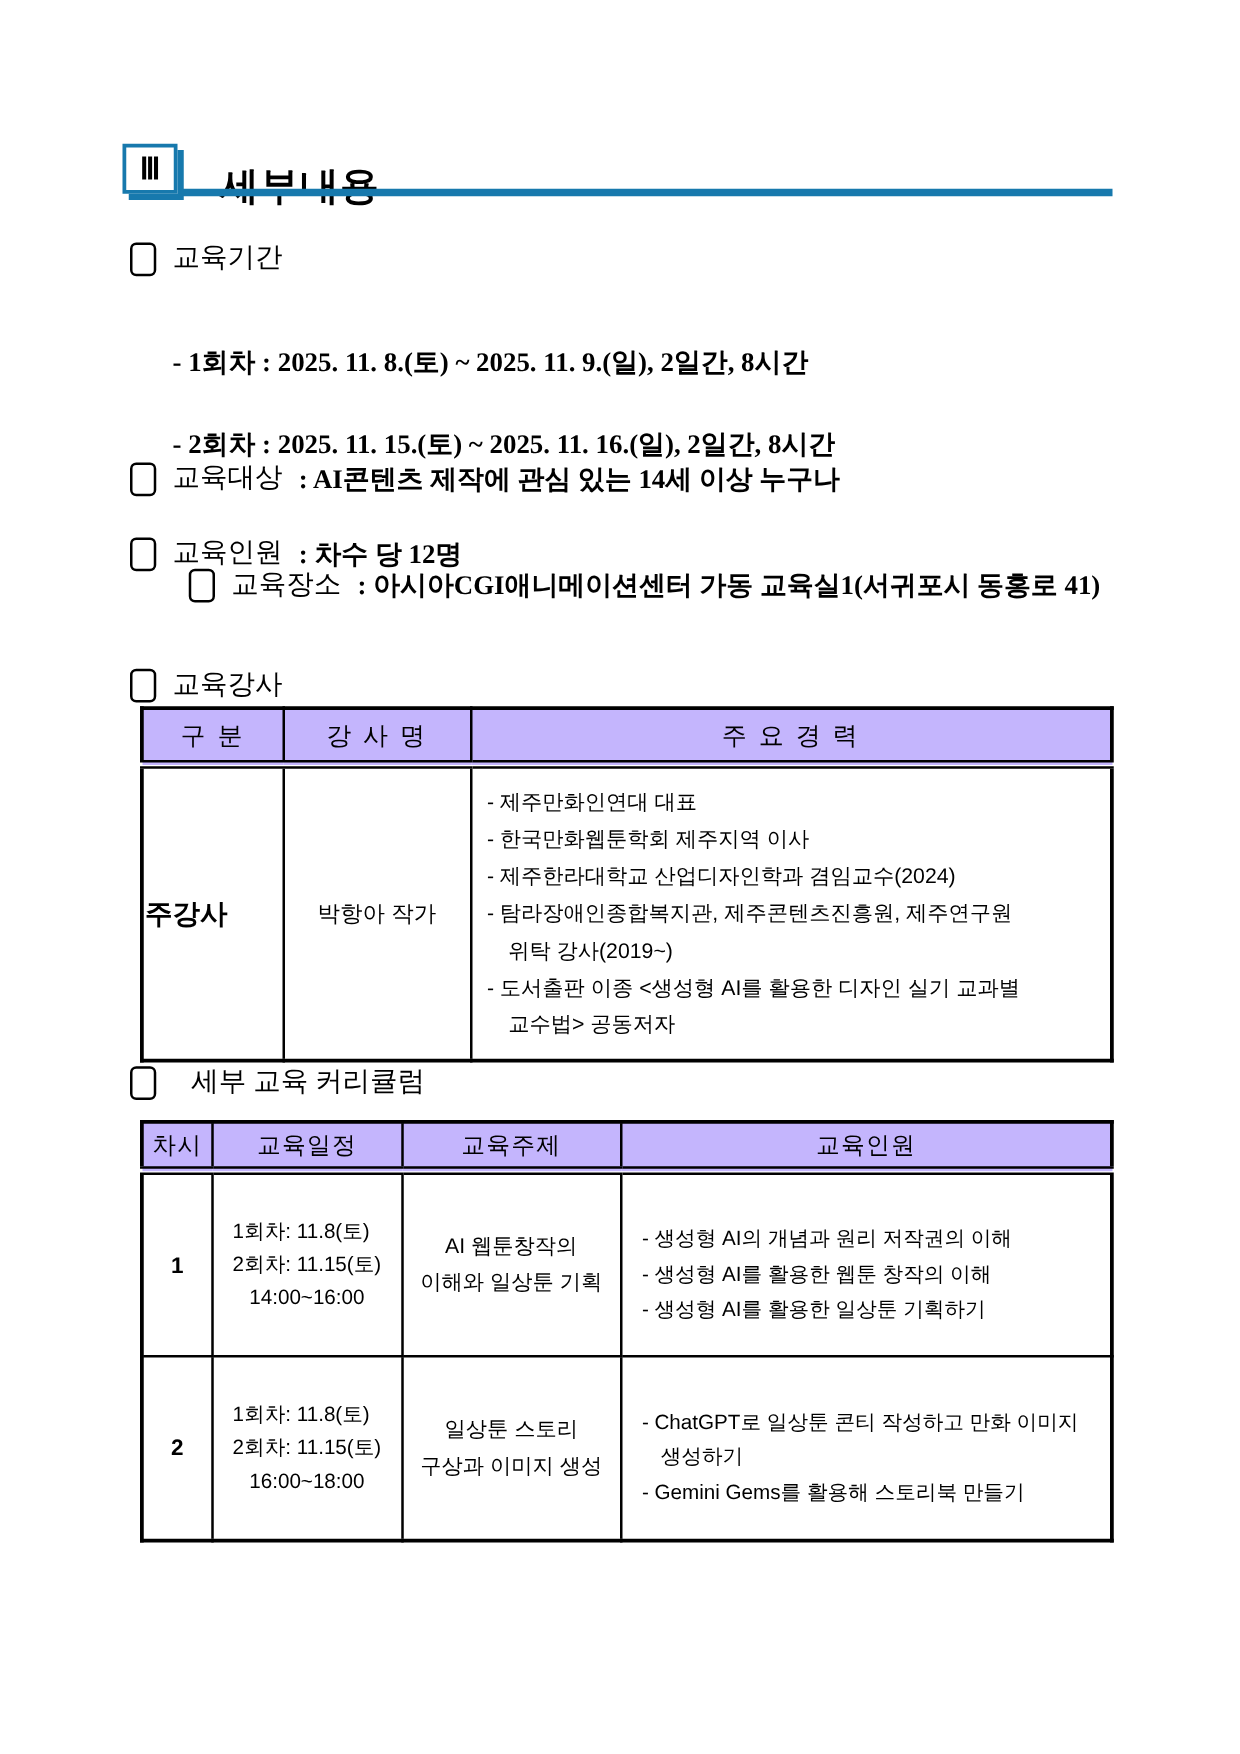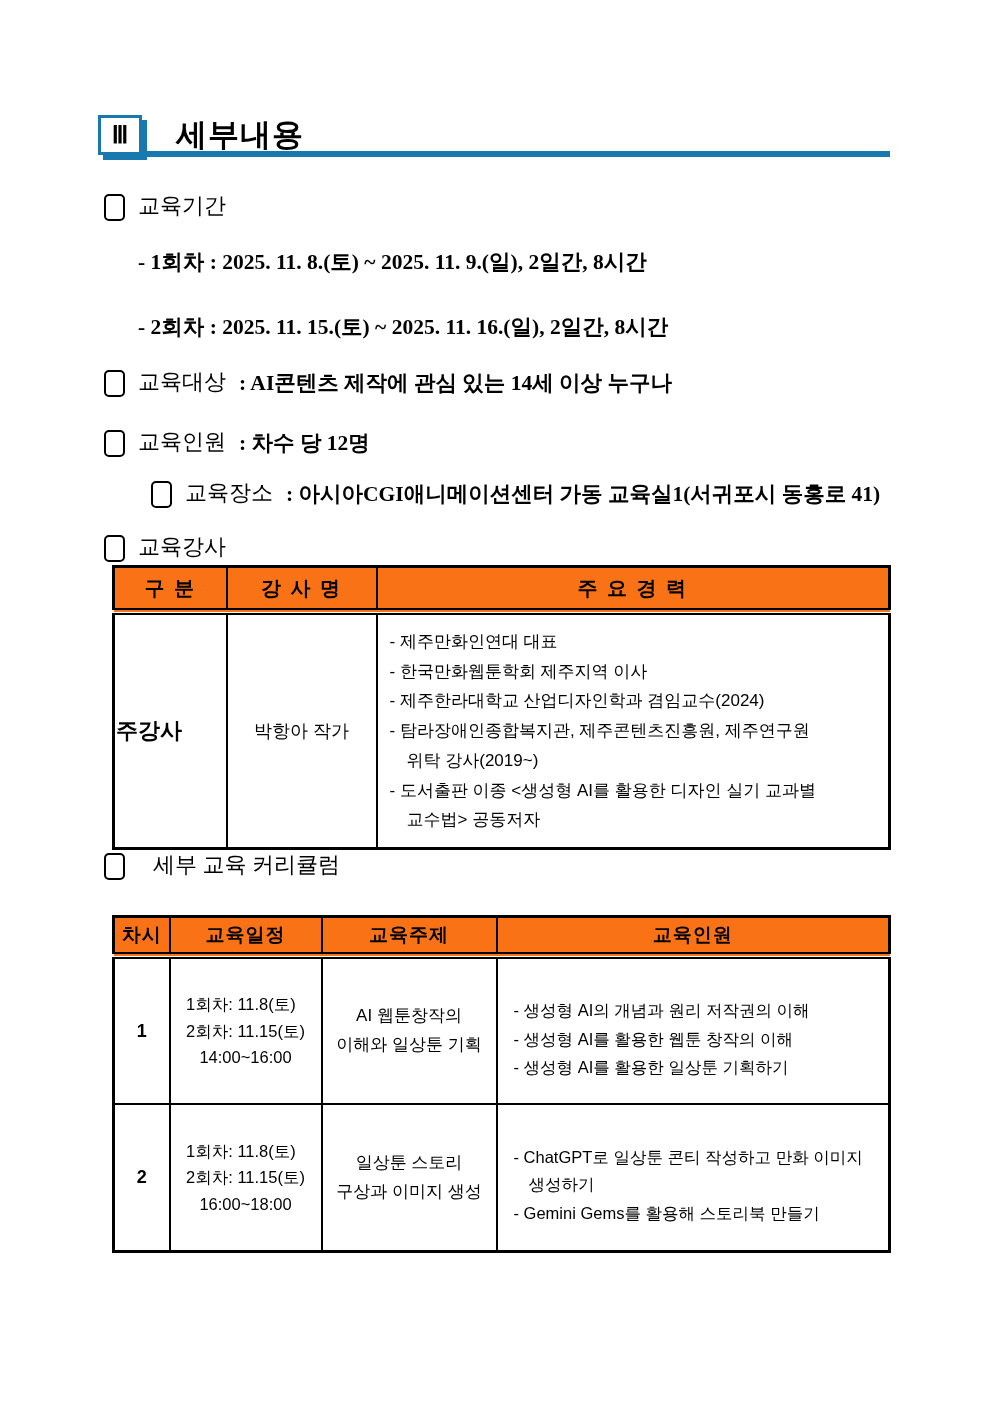--- a/index.html
+++ b/index.html
@@ -2,48 +2,48 @@
 <html><head>
 <meta charset="utf-8">
 <style>
   html,body{margin:0;padding:0;background:#ffffff;}
   .page{position:relative;width:992px;height:1403px;background:#ffffff;font-family:"Liberation Sans",sans-serif;color:#000;overflow:hidden;}
 
   
   .sec-box{position:absolute;left:98px;top:115px;width:38px;height:34px;background:#fff;
     border:3px solid #1779ad;box-shadow:5px 5px 0 #1779ad;display:flex;align-items:center;justify-content:center;
     font-family:"Liberation Serif",serif;font-weight:bold;font-size:24px;z-index:2;}
-  .sec-title{position:absolute;left:176px;top:114px;font-weight:bold;font-size:31px;letter-spacing:1px;
+  .sec-title{position:absolute;left:176px;top:128px;font-weight:bold;font-size:31px;letter-spacing:1px;
     font-family:"Liberation Sans",sans-serif;}
   .sec-underline{position:absolute;left:142px;top:151px;width:748px;height:6px;background:#1779ad;}
 
   
   .hrow{position:absolute;left:104px;display:flex;align-items:flex-end;gap:13px;
     font-family:"Liberation Serif",serif;font-size:22px;white-space:nowrap;}
   .cb{width:17px;height:23px;border:2.5px solid #000;border-radius:5px;flex:none;background:#fff;}
   .hval{font-weight:bold;font-size:21.5px;}
-  .subrow{position:absolute;left:138px;font-family:"Liberation Serif",serif;font-weight:bold;font-size:21.5px;white-space:nowrap;}
+  .subrow{position:absolute;left:138px;font-family:"Liberation Serif",serif;font-weight:bold;font-size:21.5px;white-space:nowrap;margin-top:28px;}
 
   
   table.tbl{position:absolute;left:112px;width:776px;border-collapse:collapse;table-layout:fixed;
     font-family:"Liberation Sans",sans-serif;color:#000;border:3px solid #000;}
   .tbl th,.tbl td{border:2px solid #000;vertical-align:middle;}
-  .tbl th{background:#f97316;font-weight:bold;border-bottom:7px double #000;}
+  .tbl th{background:#c4b5fd;font-weight:normal;border-bottom:7px double #000;}
 
   
   #t1{top:565px;}
   #t1 th{height:38px;font-size:20px;letter-spacing:2px;}
   #t1 td{height:212px;}
   #t1 .role{text-align:left;font-weight:bold;font-size:22px;}
   #t1 .name{text-align:center;font-size:18px;}
   #t1 .career{padding:10px 10px 10px 12px;font-size:17px;line-height:1.75;}
   #t1 .career div{padding-left:17px;text-indent:-17px;white-space:pre-line;}
 
   
-  #t2{top:915px;border-radius:16px;}
+  #t2{top:896px;border-radius:16px;}
   #t2 th{height:32px;font-size:19px;letter-spacing:1px;}
   #t2 .r1 td{height:112px;}
   #t2 .r2 td{height:113px;}
   #t2 .no{text-align:center;font-weight:bold;font-size:18px;}
   #t2 .sched{text-align:center;font-size:16.5px;line-height:1.6;}
   #t2 .sched .grp{display:inline-block;text-align:left;}
   #t2 .topic{text-align:center;font-size:17px;line-height:1.7;}
   #t2 .content{padding:24px 8px 8px 16px;font-size:16.5px;line-height:1.62;}
   #t2 .content div{padding-left:15px;text-indent:-15px;white-space:pre-line;margin:2px 0;}
 </style>
@@ -70,21 +70,21 @@
     <span>교육대상</span>
     <span class="hval">: AI콘텐츠 제작에 관심 있는 14세 이상 누구나</span>
   </div>
 
   <div class="hrow" style="top:427px;">
     <span class="cb"></span>
     <span>교육인원</span>
     <span class="hval">: 차수 당 12명</span>
   </div>
 
-  <div class="hrow" style="top:478px;padding-left:47px;">
+  <div class="hrow" style="top:452px;padding-left:47px;">
     <span class="cb"></span>
     <span>교육장소</span>
     <span class="hval">: 아시아CGI애니메이션센터 가동 교육실1(서귀포시 동홍로 41)</span>
   </div>
 
   <div class="hrow" style="top:532px;">
     <span class="cb"></span>
     <span>교육강사</span>
   </div>
 

